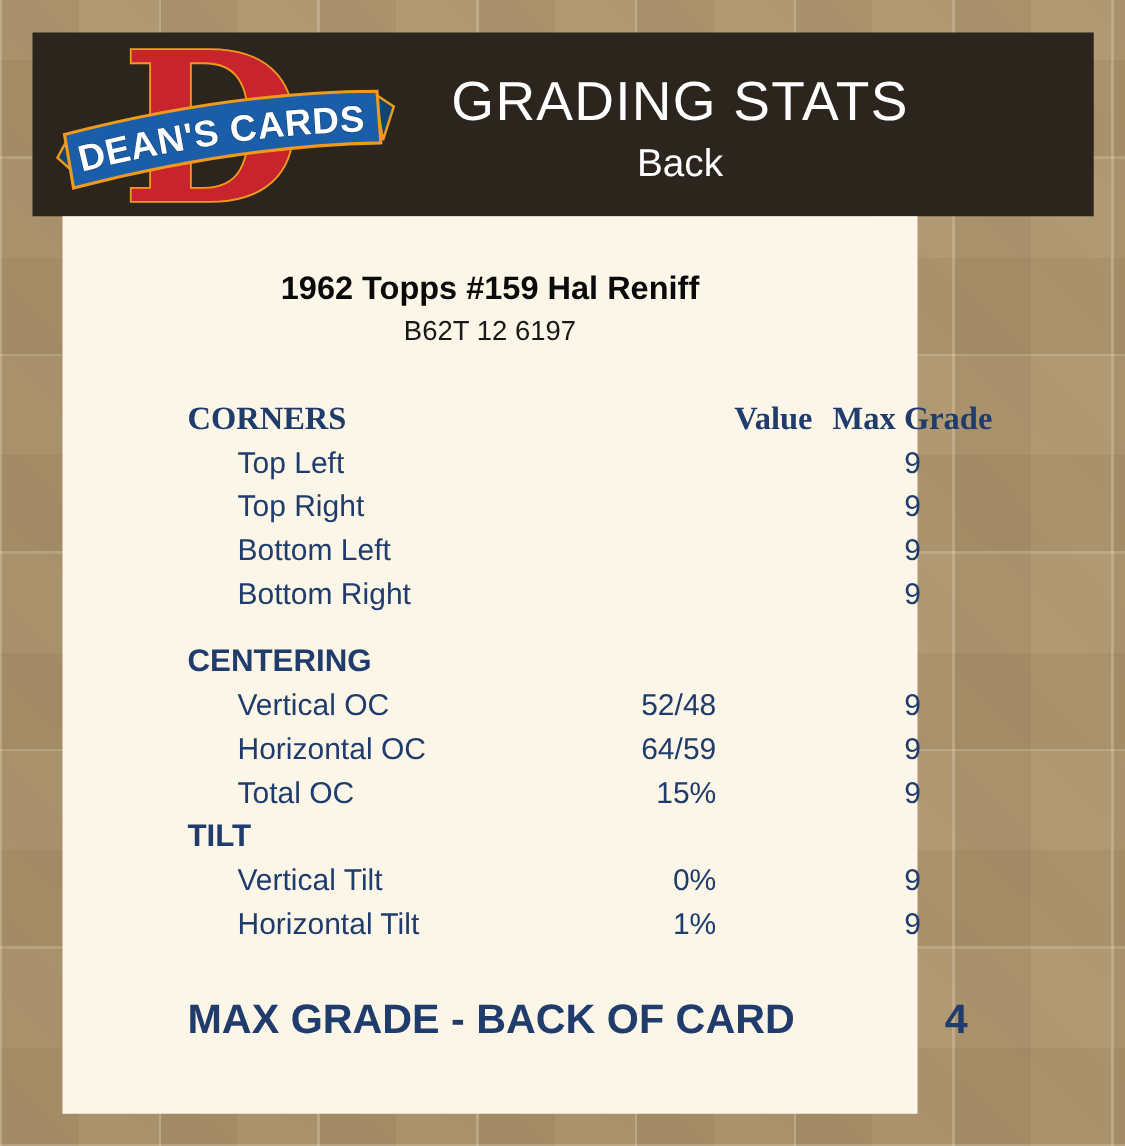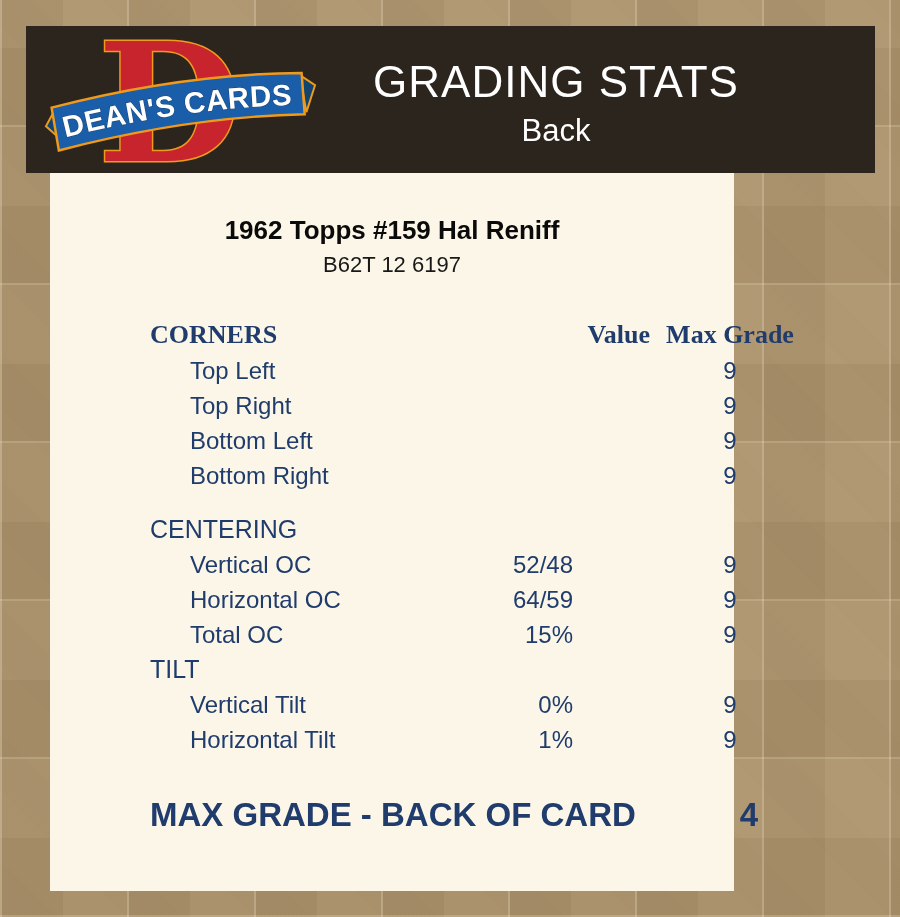--- a/index.html
+++ b/index.html
@@ -22,21 +22,21 @@
   .header-bar{
     position:absolute;left:26px;top:26px;width:849px;height:147px;
     background:#2c251e;
   }
   .logo{
     position:absolute;left:20px;top:6px;width:292px;height:138px;
     cursor:pointer;
   }
   .logo svg{width:100%;height:100%;overflow:visible;}
   .header-titles{
-    position:absolute;left:250px;top:32px;width:560px;
+    position:absolute;left:238px;top:32px;width:560px;
     text-align:center;color:#ffffff;
   }
   .title-main{font-size:44px;line-height:48px;letter-spacing:1px;white-space:nowrap;}
   .title-sub{font-size:31px;line-height:36px;margin-top:7px;}
   .panel{
     position:absolute;left:50px;top:173px;width:684px;height:718px;
     background:#fbf6e7;
   }
   .card-title{
     margin-top:41px;text-align:center;
@@ -45,30 +45,30 @@
   .card-serial{
     text-align:center;font-size:22px;color:#181818;line-height:34px;margin-top:2px;
   }
   .gtable{
     margin:35px 0 0 100px;width:660px;
     color:#1f3c6d;font-size:24px;
   }
   .trow{display:grid;grid-template-columns:300px 200px 160px;line-height:35px;}
   .trow.thead{line-height:36px;font-family:Liberation Serif, serif;}
   .thead .cell-label,.thead .cell-value,.thead .cell-max{font-weight:bold;font-size:26px;}
-  .section-row .cell-label{font-weight:normal;font-size:25px;}
+  .section-row .cell-label{font-weight:bold;font-size:25px;}
   .cell-label.indent{padding-left:40px;}
   .cell-value{text-align:right;padding-right:77px;}
   .thead .cell-value{padding-right:0;}
   .cell-max{text-align:center;}
   .gap{height:19px;}
   .summary{
     display:grid;grid-template-columns:500px 160px;
     margin:38px 0 0 100px;width:660px;
-    font-weight:bold;font-size:33px;line-height:40px;color:#1f3c6d;
+    font-weight:bold;font-size:33px;line-height:40px;color:#1f3c6d;gap:16px;
   }
   .summary-grade{text-align:center;padding-left:38px;}
 </style>
 </head>
 <body>
 
 <div class="bg-collage"></div>
 
 <div class="header-bar">
 

